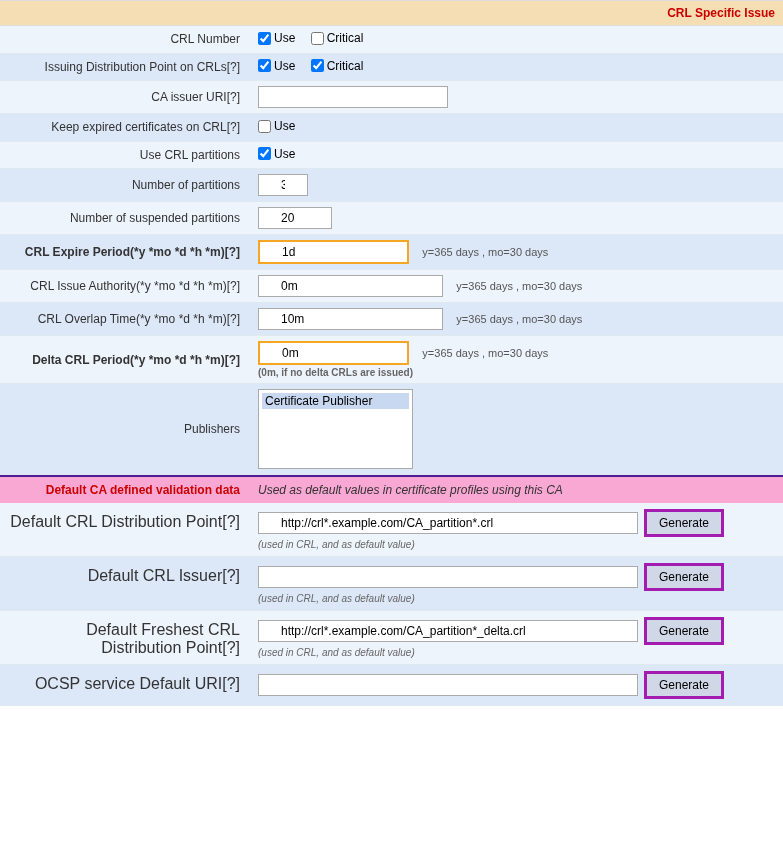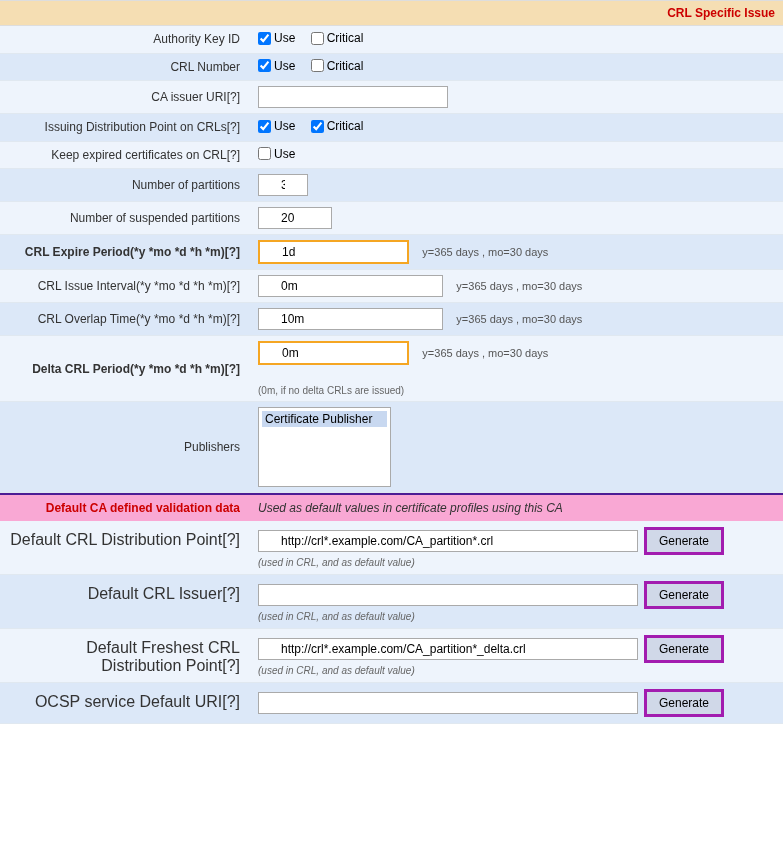--- a/index.html
+++ b/index.html
@@ -78,33 +78,34 @@
     .hint-text {
       font-size: 11px;
       color: #555;
       margin-left: 10px;
     }
 
     .hint-small {
       font-size: 10px;
       color: #666;
       display: block;
-      margin-top: 20px;
+      margin-top: 2px;
+      font-weight: bold;
     }
 
     .checkbox-label {
       display: inline-flex;
       align-items: center;
       gap: 3px;
       margin-right: 12px;
       font-size: 12px;
     }
 
     .publishers-box {
-      width: 133px;
+      width: 155px;
       height: 80px;
       border: 1px solid #aaa;
       background: #fff;
       padding: 3px;
       overflow-y: auto;
       font-size: 12px;
     }
 
     .publishers-box-item {
       display: block;
@@ -175,72 +176,69 @@
 </head>
 <body>
 
 <div class="section-header">
   <span>CRL Specific Issue</span>
 </div>
 
 <table class="form-table">
 
   <tbody>
-      <tr>
-    <td class="label-cell">Authority Key ID</td>
+
+  <tr>
+    <td class="label-cell">CRL Number</td>
     <td class="value-cell">
       <label class="checkbox-label">
         <input type="checkbox" checked="" style=""> Use
       </label>
       <label class="checkbox-label">
         <input type="checkbox" style=""> Critical
       </label>
     </td>
   </tr>
 
   <tr>
-    <td class="label-cell">CRL Number</td>
+    <td class="label-cell">Issuing Distribution Point on CRLs[?]</td>
     <td class="value-cell">
       <label class="checkbox-label">
         <input type="checkbox" checked="" style=""> Use
       </label>
       <label class="checkbox-label">
-        <input type="checkbox" style=""> Critical
+        <input type="checkbox" checked="" style=""> Critical
       </label>
     </td>
   </tr>
 
   <tr>
     <td class="label-cell">CA issuer URI[?]</td>
     <td class="value-cell">
       <input type="text" style="width: 190px;" value="">
     </td>
   </tr>
 
   <tr>
-    <td class="label-cell">Issuing Distribution Point on CRLs[?]</td>
+    <td class="label-cell">Keep expired certificates on CRL[?]</td>
+    <td class="value-cell">
+      <label class="checkbox-label">
+        <input type="checkbox" style=""> Use
+      </label>
+    </td>
+  </tr>
+
+  <tr>
+    <td class="label-cell">Use CRL partitions</td>
     <td class="value-cell">
       <label class="checkbox-label">
         <input type="checkbox" checked="" style=""> Use
       </label>
-      <label class="checkbox-label">
-        <input type="checkbox" checked="" style=""> Critical
-      </label>
-    </td>
-  </tr>
-
-  <tr>
-    <td class="label-cell">Keep expired certificates on CRL[?]</td>
-    <td class="value-cell">
-      <label class="checkbox-label">
-        <input type="checkbox" style=""> Use
-      </label>
-    </td>
-  </tr>
-
+    </td>
+  </tr>
 
   <tr>
     <td class="label-cell">Number of partitions</td>
     <td class="value-cell">
       <input type="text" class="narrow" style="width: 50px;" value="30">
     </td>
   </tr>
 
   <tr>
     <td class="label-cell">Number of suspended partitions</td>
@@ -251,21 +249,21 @@
 
   <tr>
     <td class="label-cell label-bold">CRL Expire Period(*y *mo *d *h *m)[?]</td>
     <td class="value-cell">
       <input type="text" class="period-input" value="1d" style="">
       <span class="hint-text">y=365 days , mo=30 days</span>
     </td>
   </tr>
 
   <tr>
-    <td class="label-cell">CRL Issue Interval(*y *mo *d *h *m)[?]</td>
+    <td class="label-cell">CRL Issue Authority(*y *mo *d *h *m)[?]</td>
     <td class="value-cell">
       <input type="text" class="period-input-normal" value="0m" style="">
       <span class="hint-text">y=365 days , mo=30 days</span>
     </td>
   </tr>
 
   <tr>
     <td class="label-cell">CRL Overlap Time(*y *mo *d *h *m)[?]</td>
     <td class="value-cell">
       <input type="text" class="period-input-normal" value="10m" style="">

